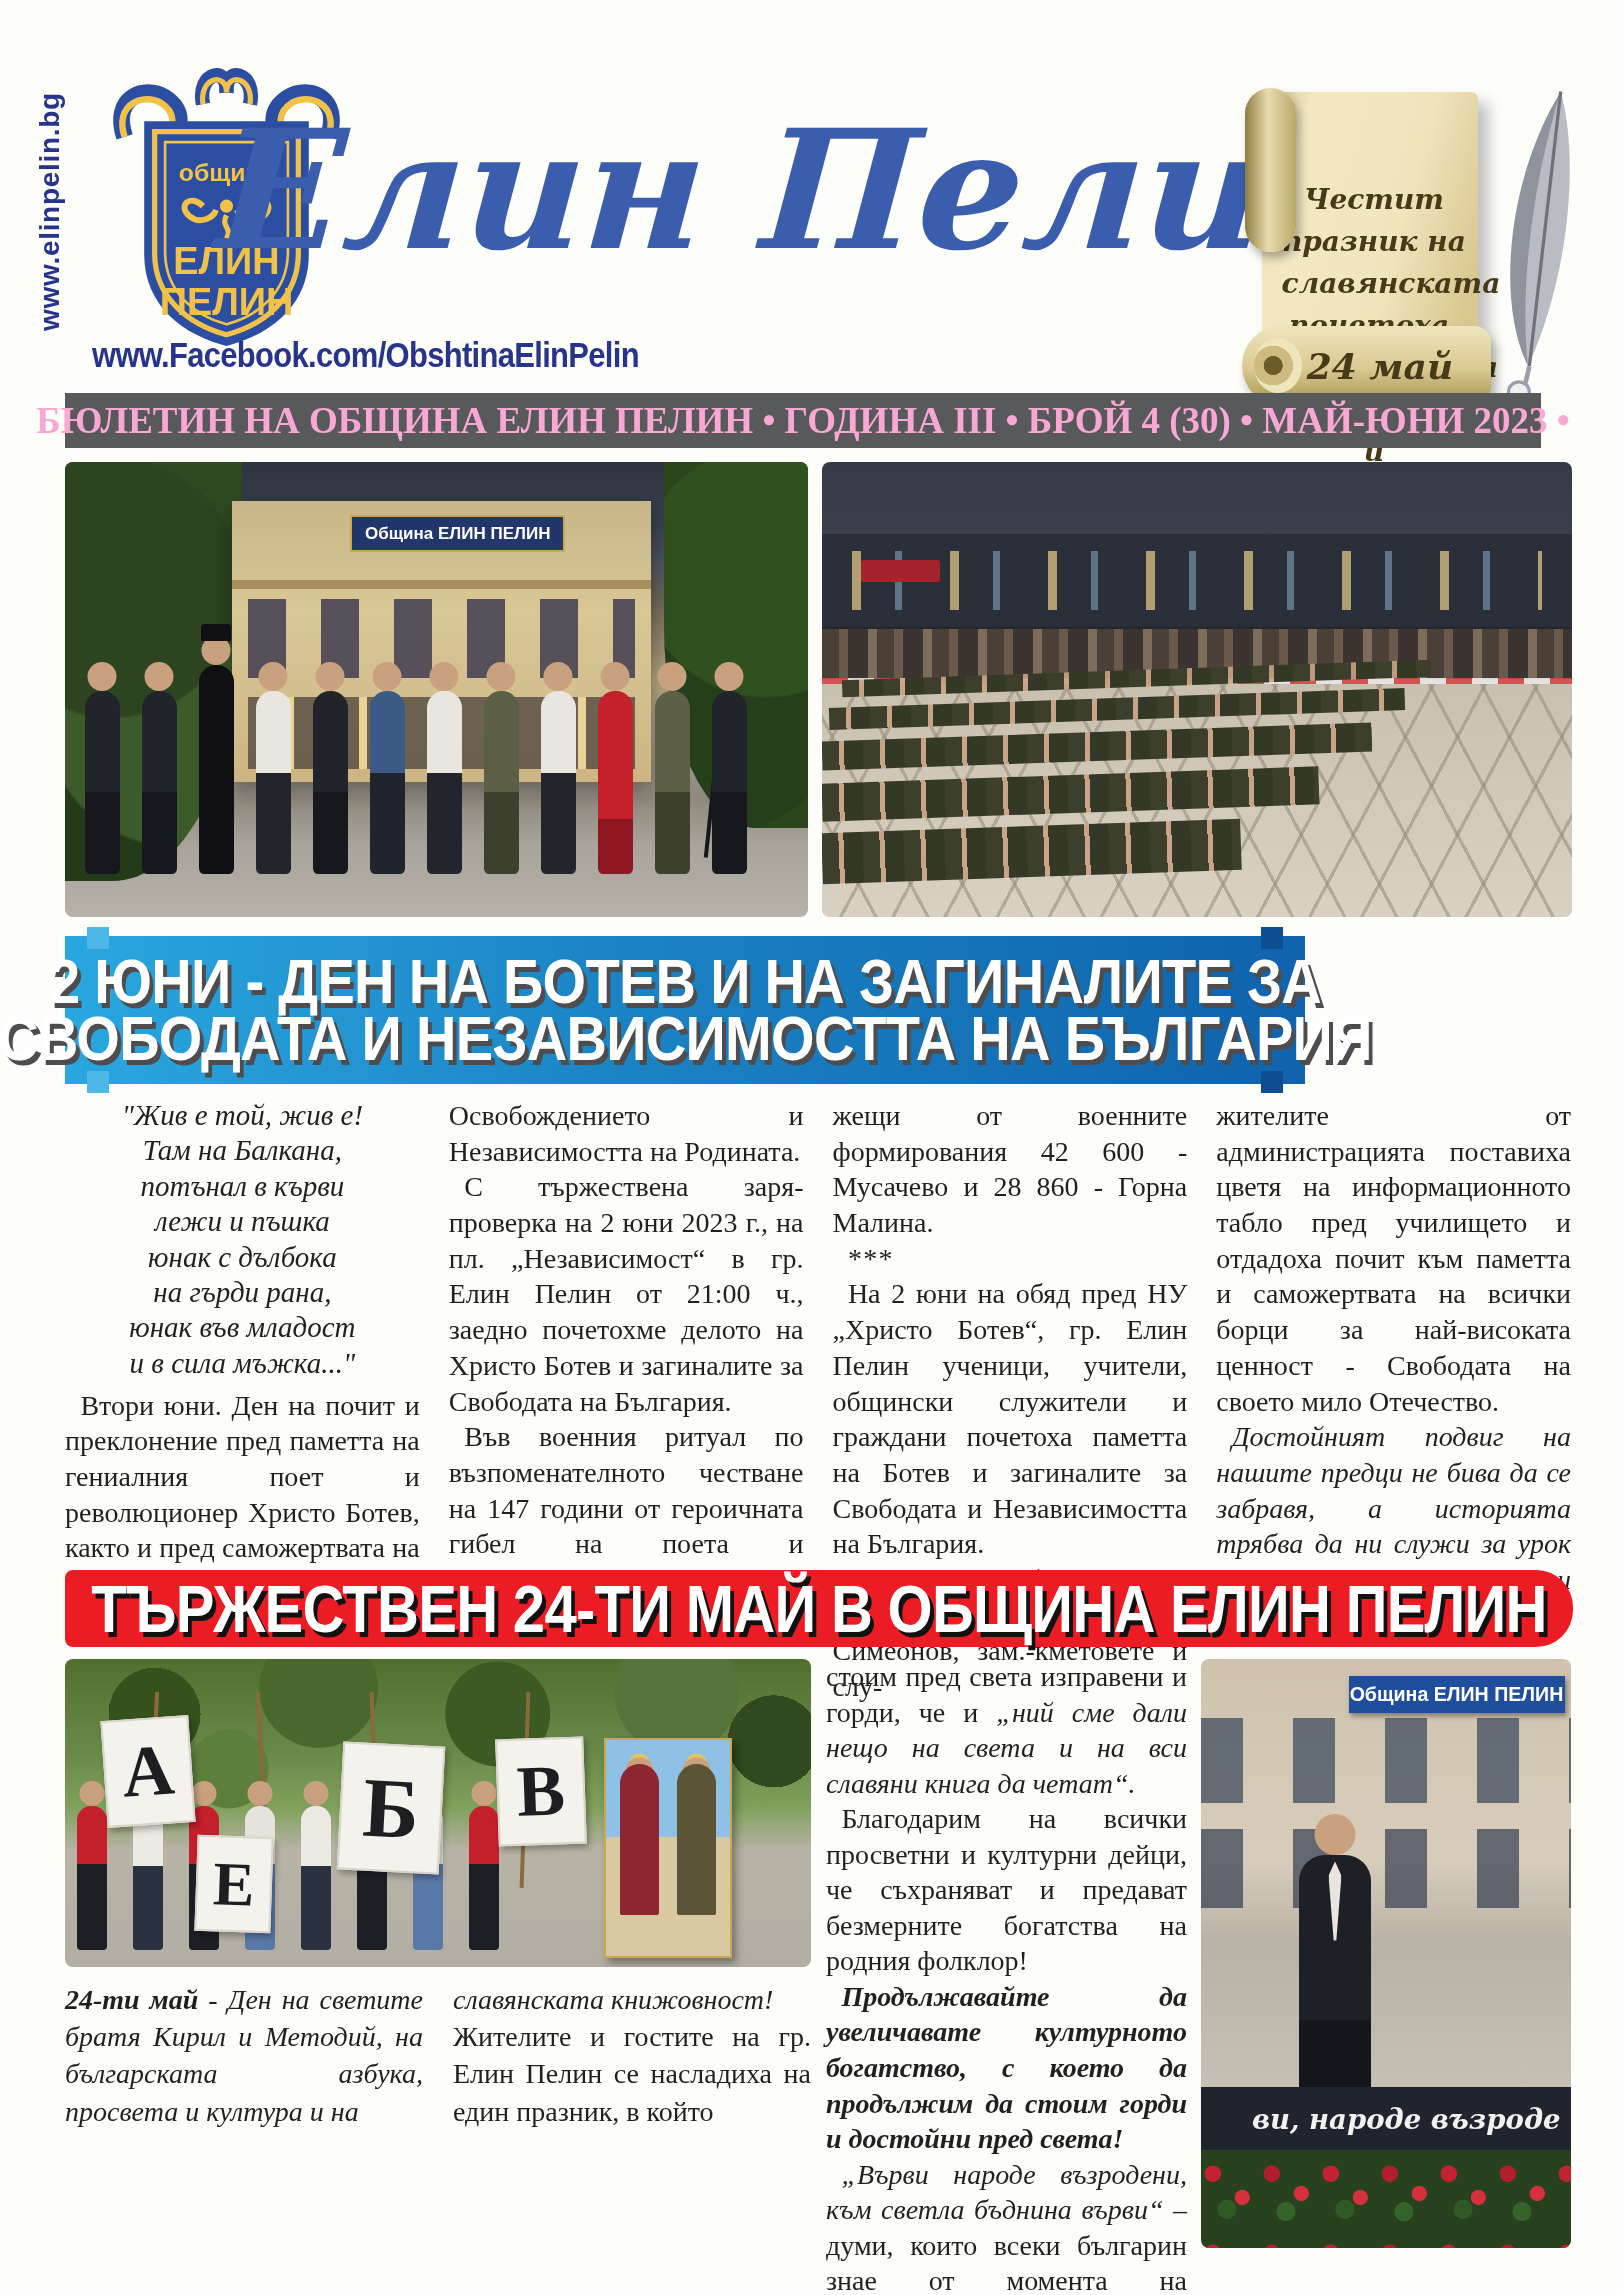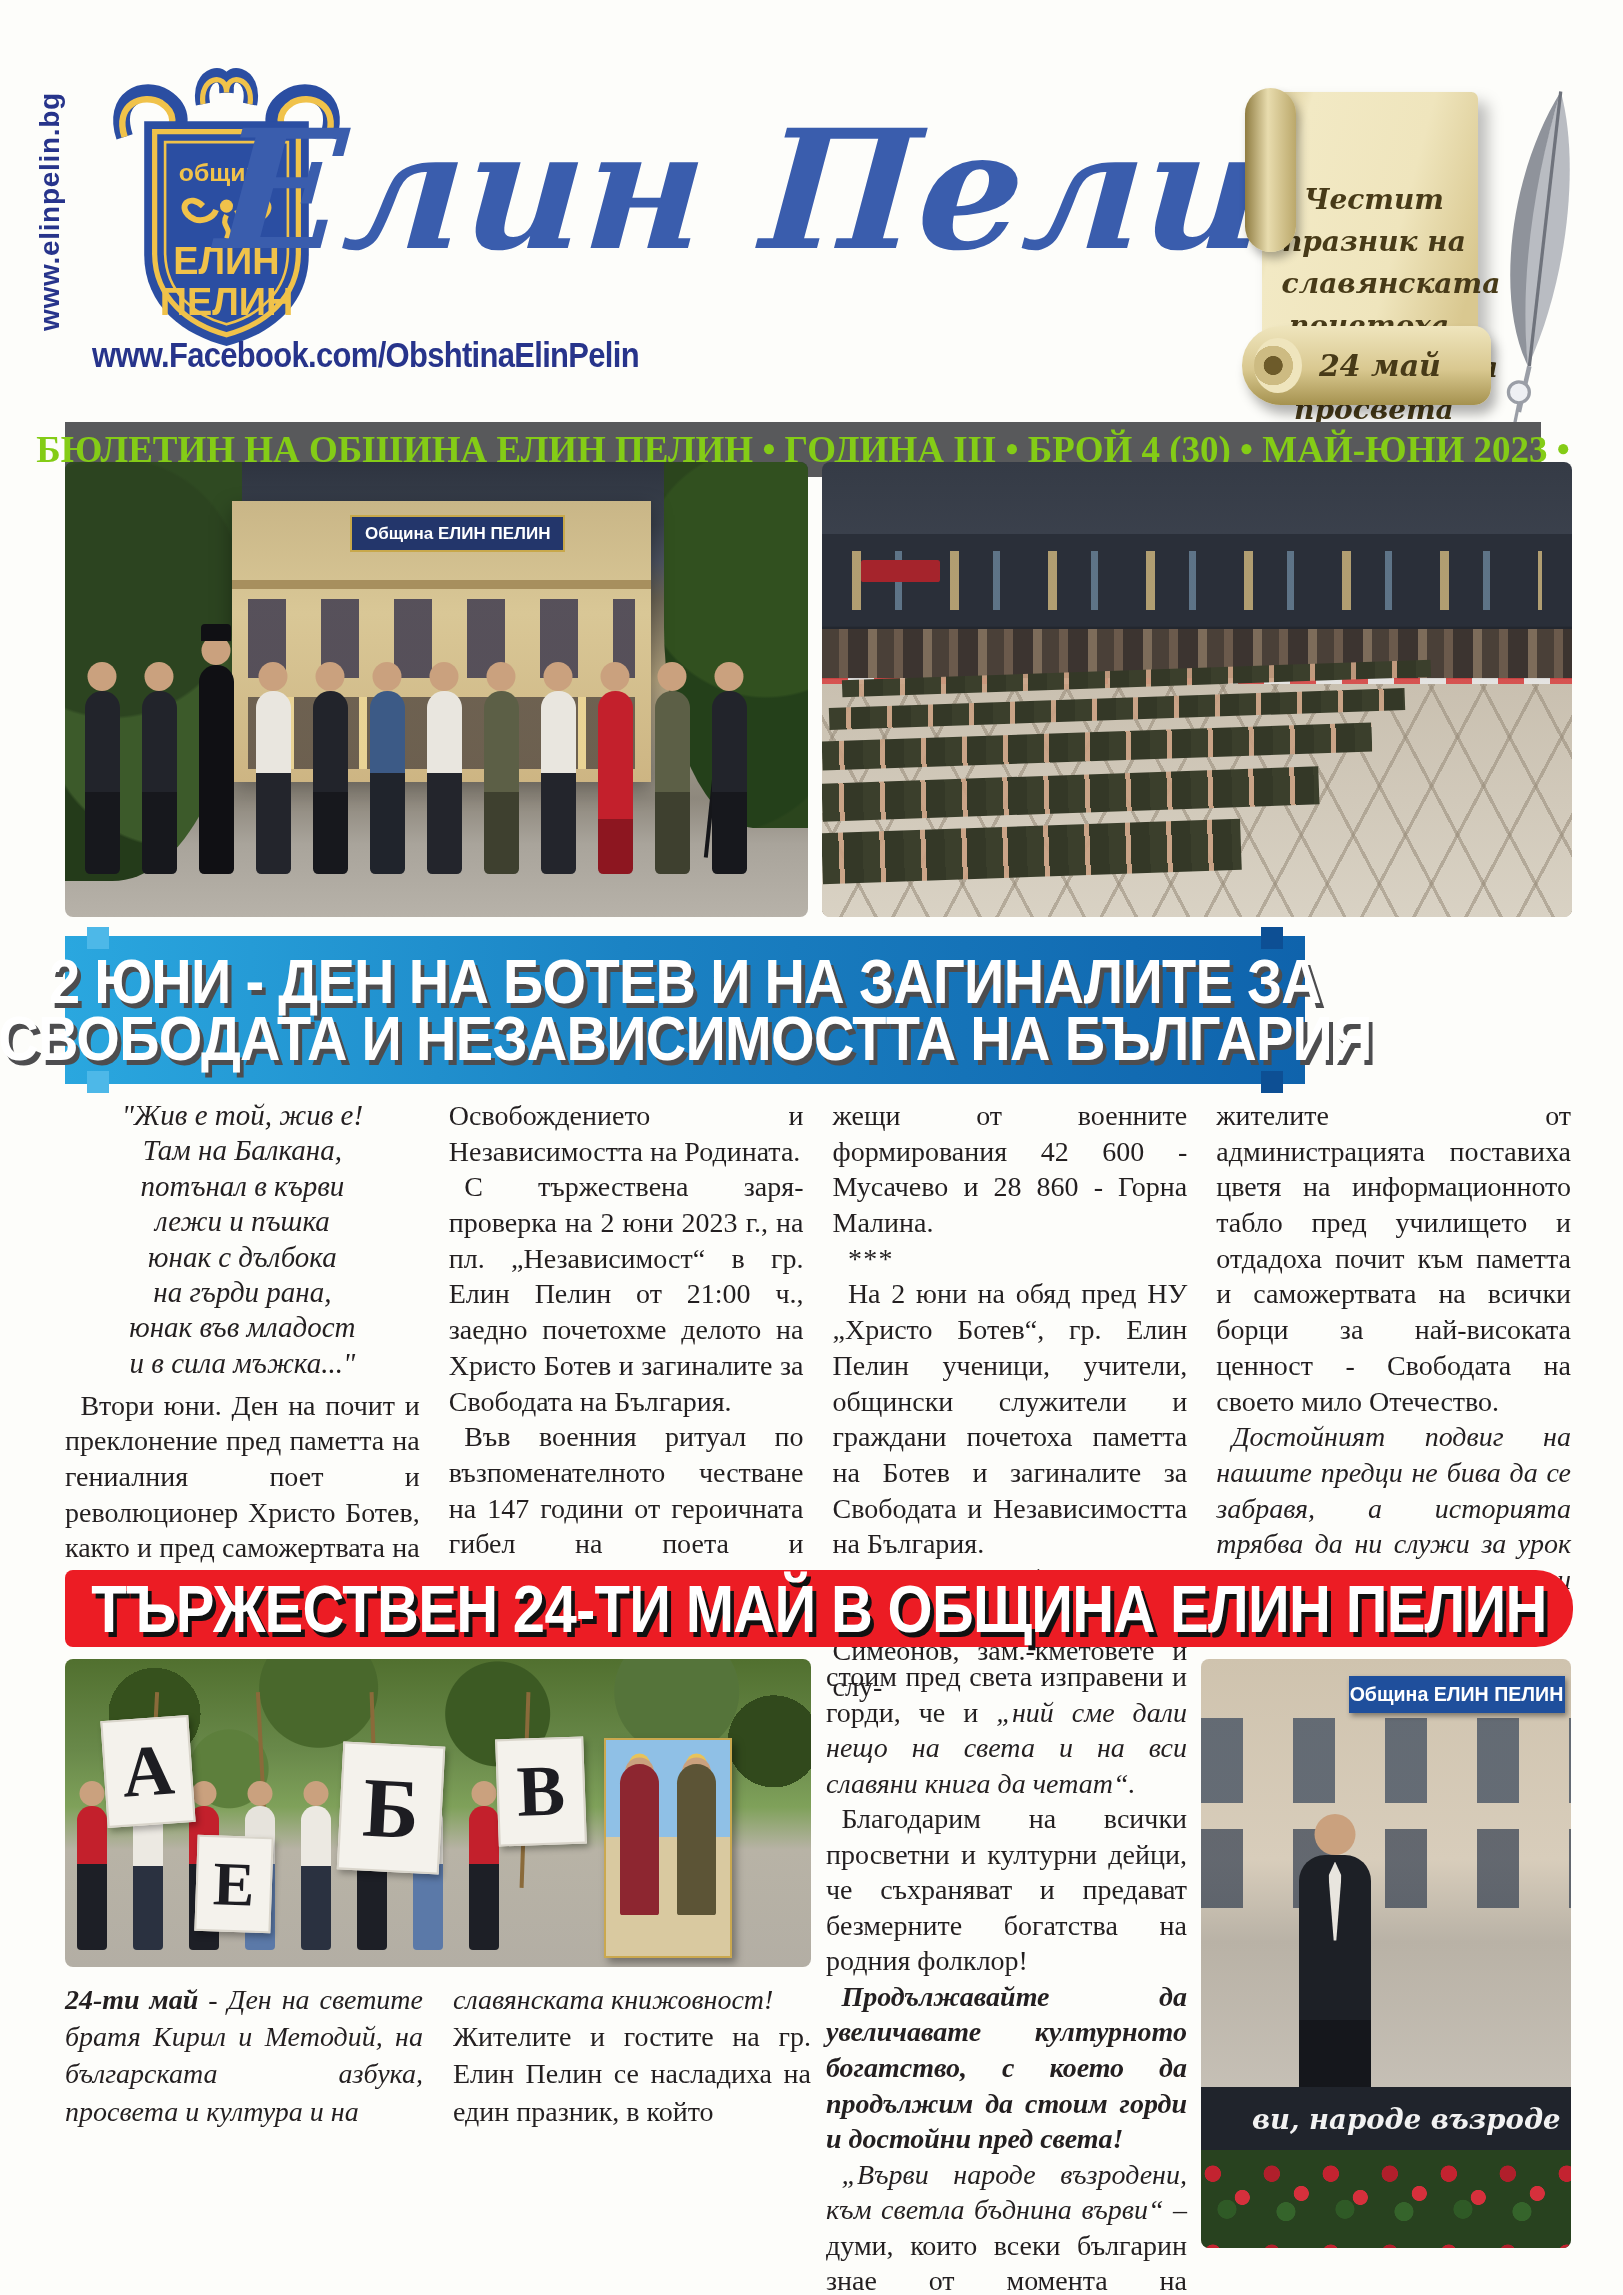--- a/index.html
+++ b/index.html
@@ -22,31 +22,31 @@
   .scroll:before{content:"";position:absolute;left:-17px;top:-3.9px;width:51px;height:164px;
     background:linear-gradient(90deg,#8f7c41,#e8dcae 45%,#bba86b);border-radius:26px;box-shadow:3.9px 6.5px 9.2px rgba(0,0,0,.3);}
   .scroll-roll{position:absolute;left:-19.6px;bottom:-38px;width:249px;height:79px;
     background:linear-gradient(180deg,#efe5bd 0%,#d9c890 55%,#a5924f 100%);
     border-radius:39px 17px 17px 39px;box-shadow:5.2px 9.2px 11.8px rgba(0,0,0,.3);
     display:flex;align-items:center;justify-content:center;}
   .scroll-roll:before{content:"";position:absolute;left:11.8px;top:11.8px;width:48px;height:55px;
     background:radial-gradient(circle at 40% 50%,#6d5b2a 9.2px,#cdbb82 9.8px 19.6px,#efe5bd 20px);border-radius:50%;}
   .scroll-line{font-family:"DejaVu Serif",serif;font-style:italic;font-weight:bold;
     font-size:28px;line-height:1.5;color:#473a18;}
-  .scroll-date{font-family:"DejaVu Serif",serif;font-style:italic;font-weight:bold;font-size:30px;color:#473a18;margin-left:26px;}
+  .scroll-date{font-family:"DejaVu Serif",serif;font-style:italic;font-weight:bold;font-size:36px;color:#473a18;margin-left:26px;}
   .quill{position:absolute;left:1456px;top:85px;width:131px;height:340px;}
 
   .facebook-line{position:absolute;left:92px;top:335px;
     font-family:"Liberation Sans",sans-serif;font-weight:bold;font-size:31px;color:#27348b;
     letter-spacing:-0.7px;transform:scaleY(1.15);transform-origin:top left;}
 
   .issue-banner{position:absolute;left:65px;top:393px;width:1476px;height:55px;background:#58595b;
     display:flex;align-items:center;justify-content:center;
-    font-family:"Liberation Serif",serif;font-weight:bold;font-size:37px;color:#84cc16;
-    letter-spacing:0px;white-space:nowrap;transform-origin:center;margin-top:29px;}
+    font-family:"Liberation Serif",serif;font-weight:bold;font-size:37px;color:#f9a8d4;
+    letter-spacing:0px;white-space:nowrap;transform-origin:center;}
 
   
   .photo{position:absolute;border-radius:8px;overflow:hidden;background:#777;}
   .ph1{left:65px;top:462px;width:743px;height:455px;
     background:linear-gradient(180deg,#2e3440 0%,#3a414d 14%,#4c5260 22%,#6b6455 30%,#b3a37f 48%,#9a9486 66%,#8e887d 74%,#a9a49b 84%,#b7b2a9 100%);}
   .ph1 .trees-l{position:absolute;left:-39px;top:0;width:216px;height:419px;
     background:radial-gradient(circle at 40% 30%,#2c4420 0 40%,transparent 41%),
                radial-gradient(circle at 70% 60%,#3c5a2a 0 45%,transparent 46%),
                radial-gradient(circle at 20% 75%,#243b1a 0 50%,transparent 51%),#2f4a22;
     border-radius:0 0 60% 0;}

